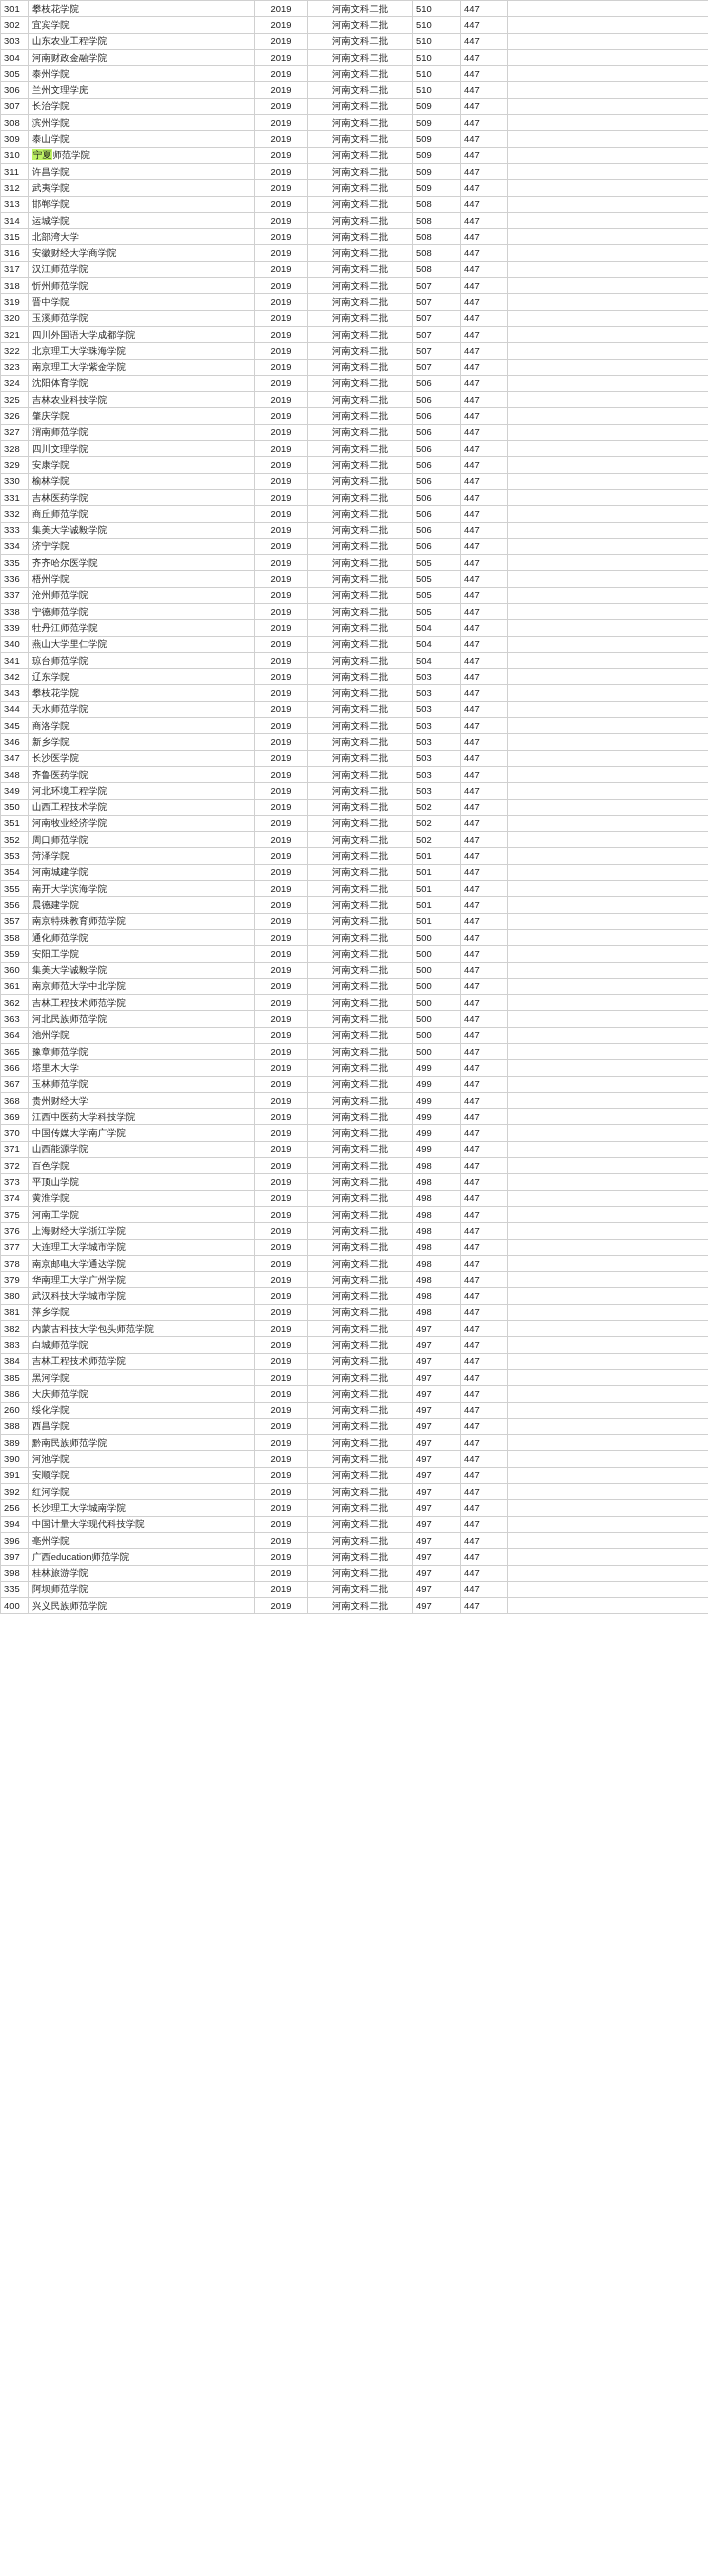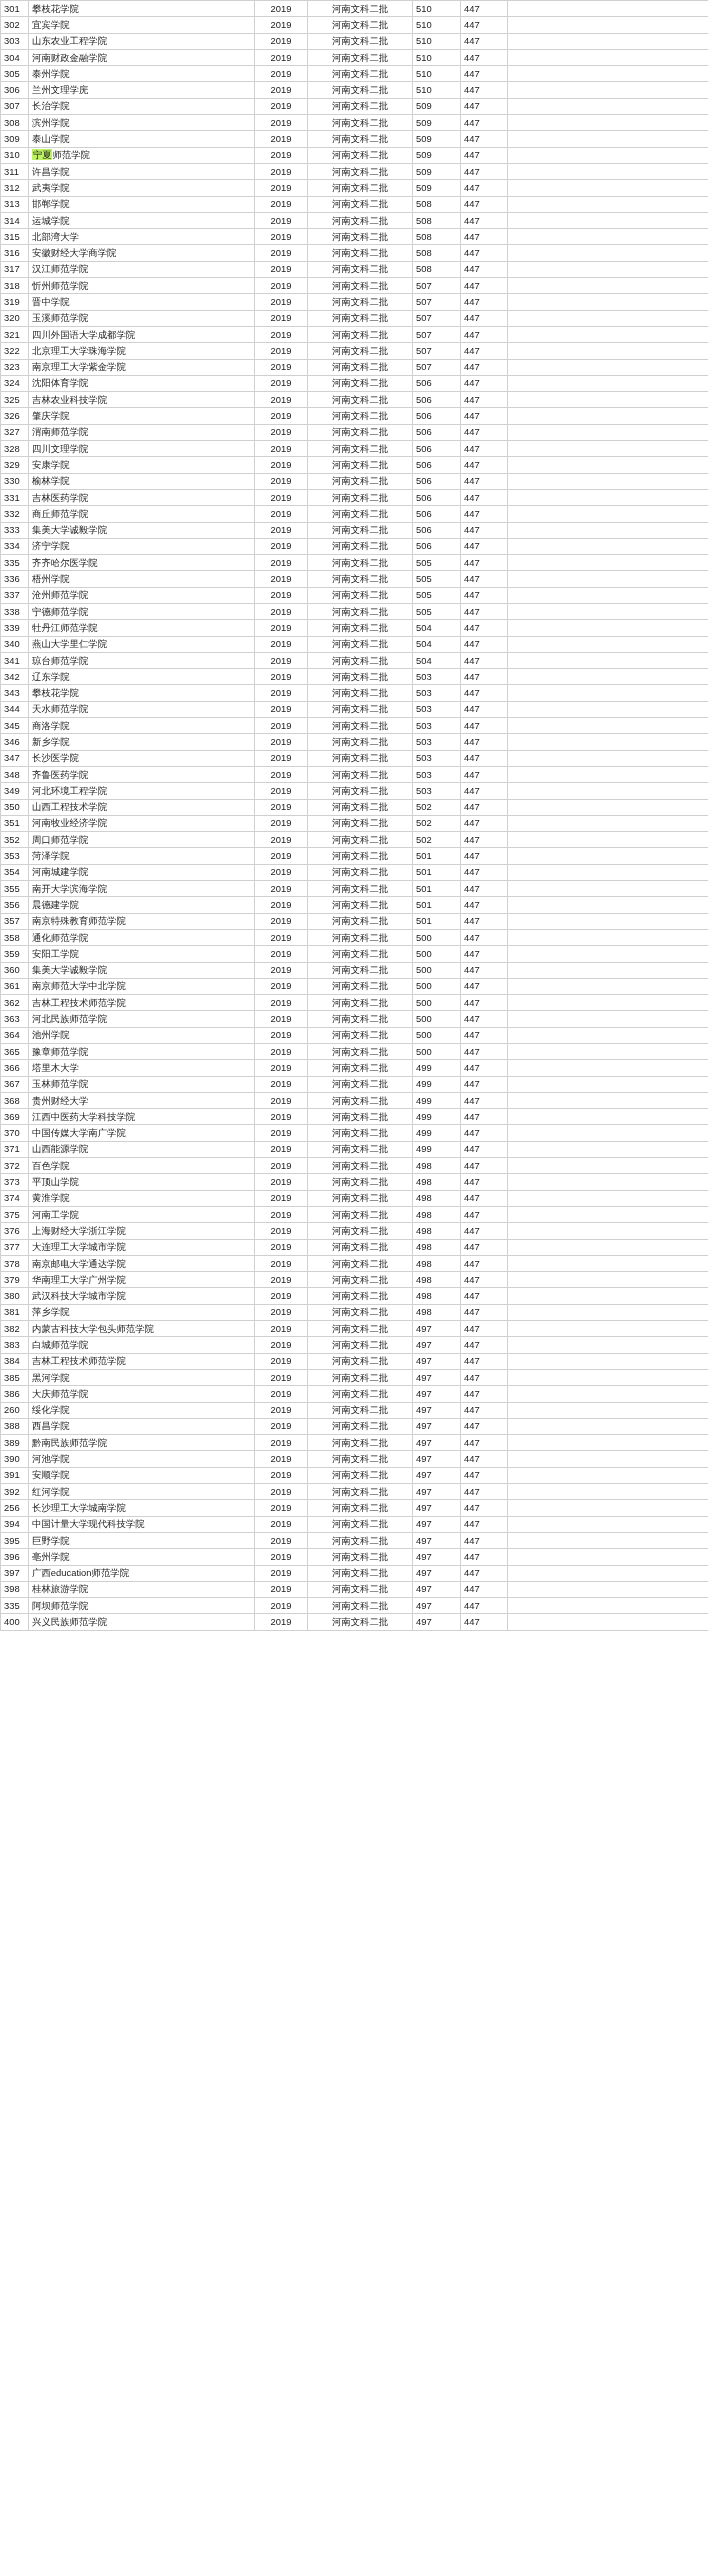--- a/index.html
+++ b/index.html
@@ -904,29 +904,20 @@
         <tr>
           <td class="rank">394</td>
           <td class="name">中国计量大学现代科技学院</td>
           <td class="year">2019</td>
           <td class="batch">河南文科二批</td>
           <td class="score">497</td>
           <td class="line">447</td>
           <td class="pad"></td>
         </tr>
         <tr>
-          <td class="rank">395</td>
-          <td class="name">巨野学院</td>
-          <td class="year">2019</td>
-          <td class="batch">河南文科二批</td>
-          <td class="score">497</td>
-          <td class="line">447</td>
-          <td class="pad"></td>
-        </tr>
-        <tr>
           <td class="rank">396</td>
           <td class="name">亳州学院</td>
           <td class="year">2019</td>
           <td class="batch">河南文科二批</td>
           <td class="score">497</td>
           <td class="line">447</td>
           <td class="pad"></td>
         </tr>
         <tr>
           <td class="rank">397</td>

